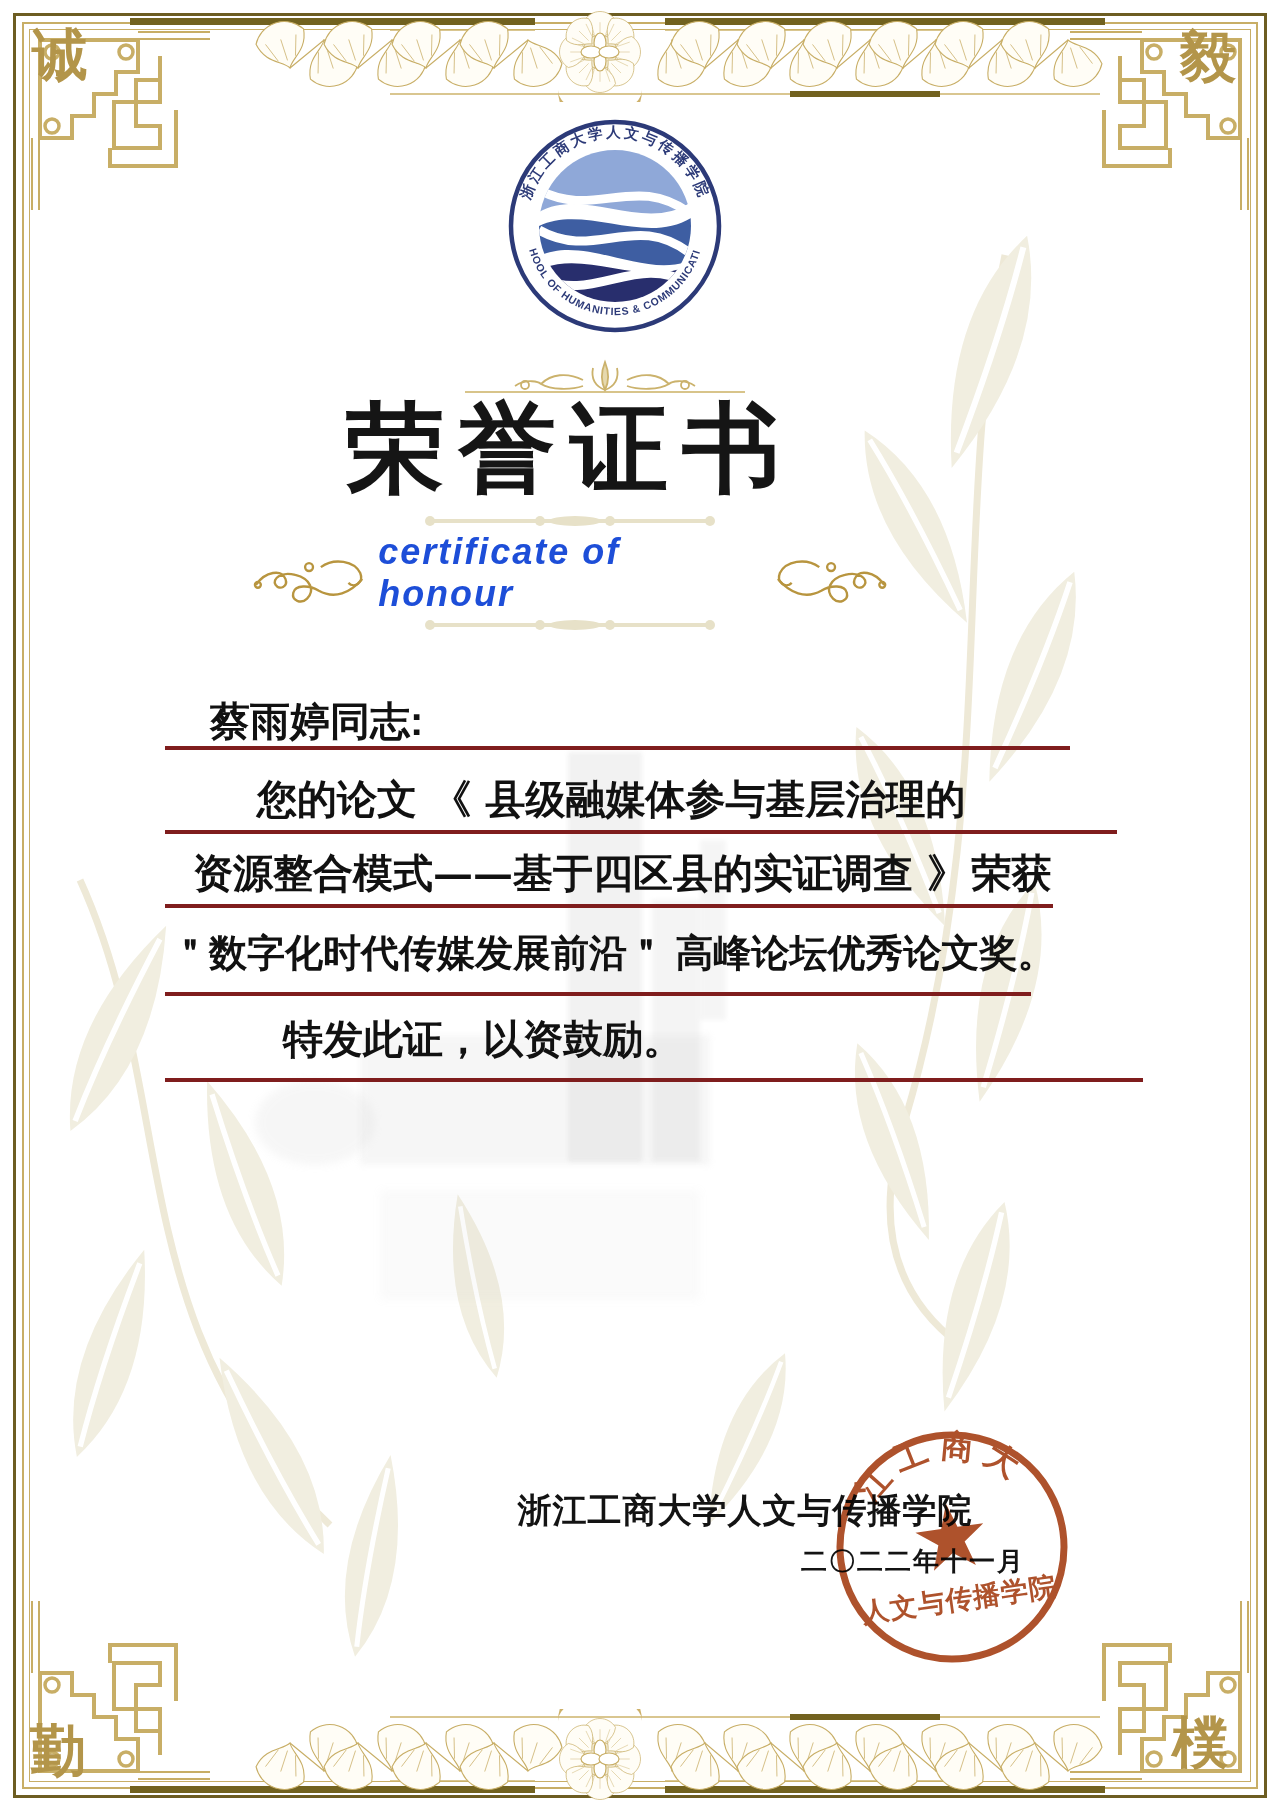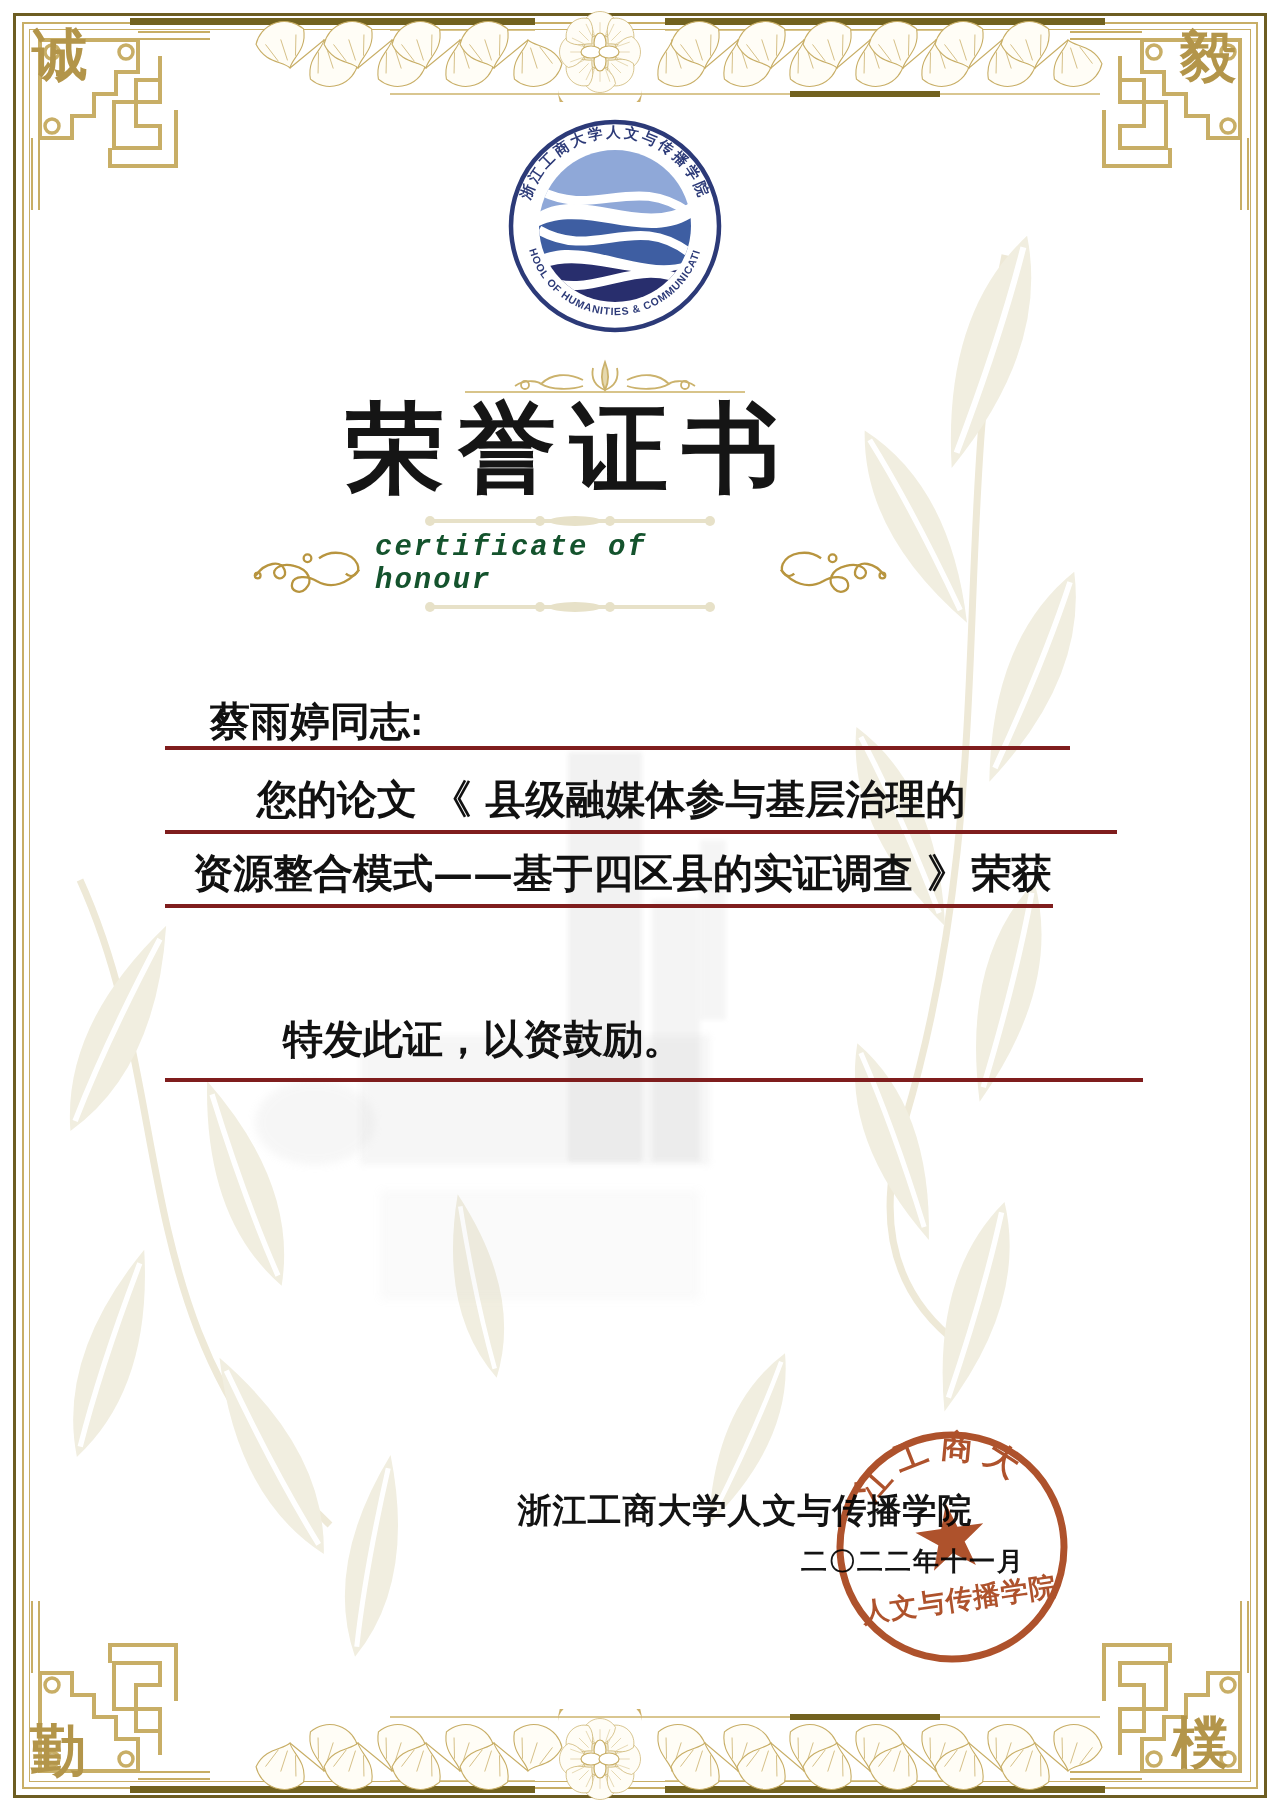--- a/index.html
+++ b/index.html
@@ -13,22 +13,22 @@
   .f3{left:29px;top:29px;right:29px;bottom:29px;border:1px solid #c8ae66;}
   .corner{width:200px;height:200px;}
   .corner-char{font-family:"DejaVu Serif",serif;font-weight:700;color:#b3954a;
                font-size:56px;line-height:1;}
   
   .title{left:0;width:1140px;top:384px;text-align:center;
          font-family:"DejaVu Serif",serif;font-weight:700;color:#151515;
          font-size:98px;letter-spacing:14px;}
   .certline{left:250px;top:514px;width:640px;display:flex;align-items:center;justify-content:center;gap:6px;}
   .certline-mid{display:flex;flex-direction:column;align-items:center;gap:2px;}
-  .certline-text{font-family:Liberation Mono, monospace;font-style:italic;font-weight:700;
-                 color:#14532d;font-size:29px;letter-spacing:2px;padding:1px 6px;}
+  .certline-text{font-family:Liberation Sans, sans-serif;font-style:italic;font-weight:700;
+                 color:#1d4ed8;font-size:36px;letter-spacing:2px;padding:1px 6px;}
   
   .bline{left:165px;width:860px;border-bottom:4px solid #7f1d1d;color:#111;
          white-space:nowrap;}
   .bold-seg{font-family:"Liberation Sans",sans-serif;font-weight:700;font-size:40px;}
   .kai-seg{font-family:"DejaVu Serif",serif;font-weight:600;font-size:40px;}
   
   .issuer{left:510px;width:470px;top:1488px;text-align:center;font-weight:700;
           font-size:34px;color:#131313;letter-spacing:1px;}
   .date{left:645px;width:380px;top:1544px;text-align:right;font-weight:700;
         font-size:26px;color:#131313;letter-spacing:2px;}
@@ -325,20 +325,23 @@
   <div class="abs bline" style="top:772px;height:58px;padding-left:92px">
     <span class="bold-seg">您的论文</span>
     <span class="kai-seg" style="margin-left:10px">《 县级融媒体参与基层治理的</span>
   </div>
 
   <div class="abs bline" style="top:846px;height:58px;padding-left:28px">
     <span class="kai-seg">资源整合模式——基于四区县的实证调查 》</span>
     <span class="bold-seg">荣获</span>
   </div>
 
+  <div class="abs bline" style="top:928px;height:64px;padding-left:6px">
+    <span class="bold-seg" style="font-size:38px">＂数字化时代传媒发展前沿＂ 高峰论坛优秀论文奖。</span>
+  </div>
 
   <div class="abs bline" style="top:1012px;height:66px;padding-left:118px">
     <span class="bold-seg">特发此证，以资鼓励。</span>
   </div>
 
   <div class="abs issuer">浙江工商大学人文与传播学院</div>
   <div class="abs date">二〇二二年十一月</div>
 
   <svg class="abs sealbox" viewBox="-119 -119 238 238">
     <defs>

